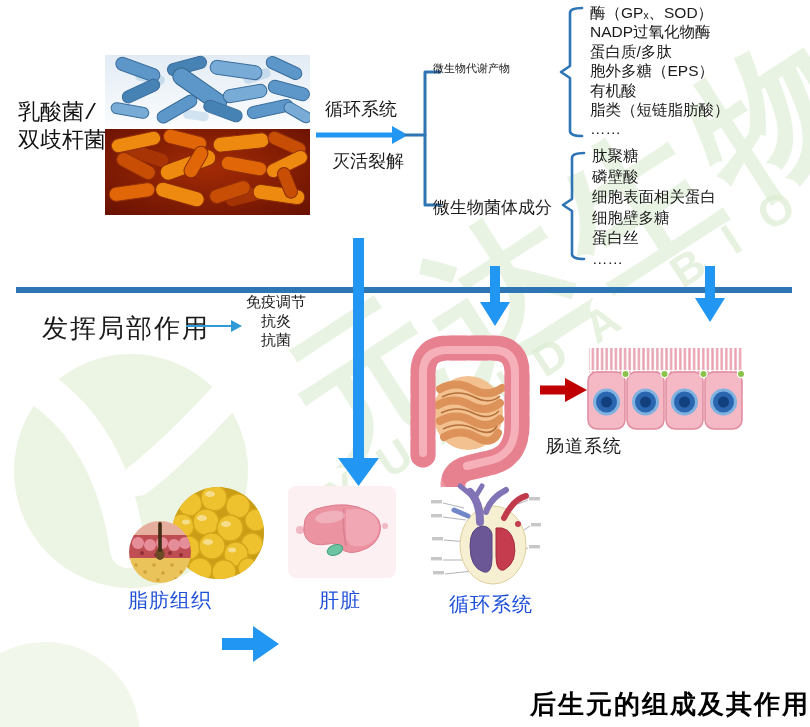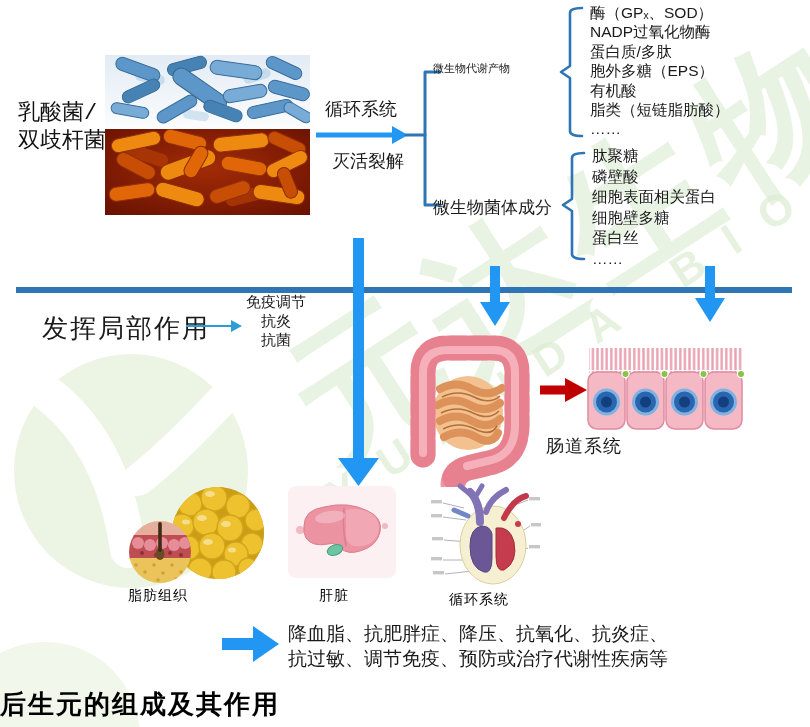--- a/index.html
+++ b/index.html
@@ -3,21 +3,21 @@
 <meta charset="utf-8">
 <style>
   html,body{margin:0;padding:0;background:#fff;}
   #stage{position:relative;width:810px;height:727px;background:#ffffff;overflow:hidden;
          font-family:"Liberation Sans","DejaVu Sans",sans-serif;color:#1a1a1a;}
   .abs{position:absolute;}
   .wm{position:absolute;color:#dcecd2;font-weight:bold;white-space:nowrap;pointer-events:none;}
   .txt{position:absolute;white-space:nowrap;}
   .list{position:absolute;white-space:nowrap;}
   .list div{white-space:nowrap;}
-  .lbl-organ{position:absolute;font-size:14px;letter-spacing:1px;color:#000000;}
+  .lbl-organ{position:absolute;font-size:20px;letter-spacing:1px;color:#1d4ed8;}
   .divider{position:absolute;background:#2E75B6;}
 </style>
 </head>
 <body>
 
 <div id="stage">
 
   <div class="abs" style="left:12px;top:352px;width:238px;height:238px;">
     <svg width="238" height="238" viewBox="0 0 238 238">
       <circle cx="119" cy="119" r="117" fill="#ecf4e3"></circle>
@@ -362,20 +362,16 @@
     </svg>
   </div>
   <div class="lbl-organ" style="left:449px;top:591px;">循环系统</div>
 
   <div class="abs" style="left:222px;top:626px;">
     <svg width="58" height="36" viewBox="0 0 58 36">
       <rect x="0" y="12" width="31" height="12" fill="#2196F3"></rect>
       <polygon points="31,0 31,36 57,18" fill="#2196F3"></polygon>
     </svg>
   </div>
-  <div class="list" style="left:288px;top:621px;font-size:19px;line-height:25px;color:#1a1a1a;">
-    <div>降血脂、抗肥胖症、降压、抗氧化、抗炎症、</div>
-    <div>抗过敏、调节免疫、预防或治疗代谢性疾病等</div>
-  </div>
-
-  <div class="txt" style="left:0;top:687px;width:810px;text-align:left;font-size:26px;font-weight:bold;letter-spacing:2px;color:#000;">后生元的组成及其作用</div>
+
+  <div class="txt" style="left:0;top:687px;width:810px;text-align:right;font-size:26px;font-weight:bold;letter-spacing:2px;color:#000;">后生元的组成及其作用</div>
 
 </div>
 
 </body></html>

